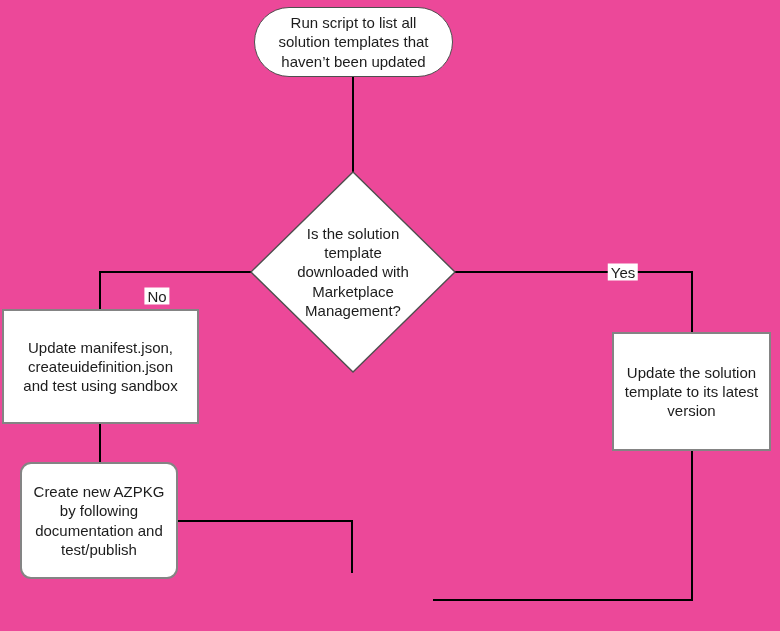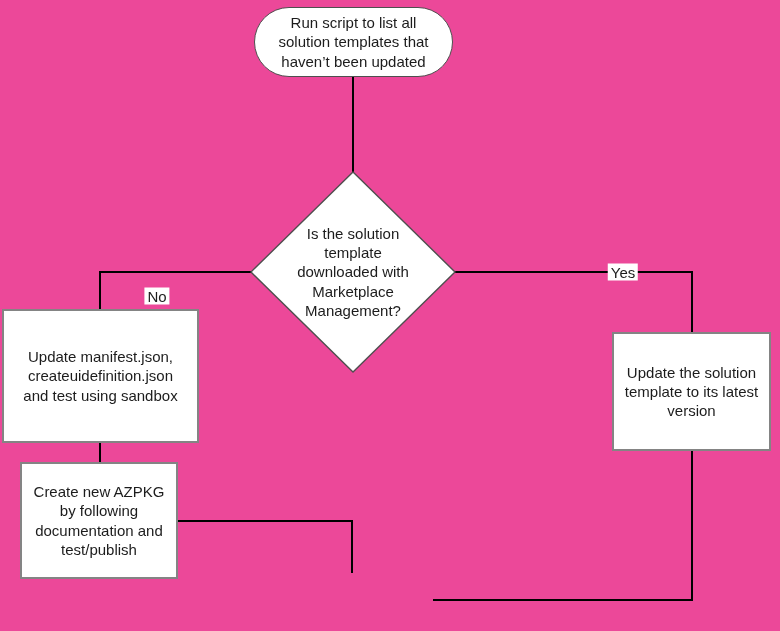--- a/index.html
+++ b/index.html
@@ -35,22 +35,22 @@
     box-sizing: border-box;
   }
   .terminator {
     border: 1.4px solid #4f4f4f;
   }
   .process {
     border: 2px solid #848484;
   }
   .shape-start   { left: 254px; top: 7px;   width: 199px; height: 70px;  border-radius: 35px; }
   .shape-end     { left: 272px; top: 572px; width: 160px; height: 56px;  border-radius: 28px; }
-  .shape-manifest{ left: 2px;   top: 309px; width: 197px; height: 134px; }
-  .shape-azpkg   { left: 20px;  top: 462px; width: 158px; height: 117px; }
+  .shape-manifest{ left: 2px;   top: 309px; width: 197px; height: 115px; }
+  .shape-azpkg   { left: 20px;  top: 462px; width: 158px; height: 117px; border-radius: 11px; }
   .shape-template{ left: 612px; top: 332px; width: 159px; height: 119px; }
   .txt-start    { display: inline-block; width: 178px; }
   .txt-manifest { display: inline-block; width: 174px; }
   .txt-azpkg    { display: inline-block; width: 134px; }
   .txt-template { display: inline-block; width: 152px; }
   .diamond-text {
     position: absolute;
     left: 290px;
     top: 214px;
     width: 126px;

